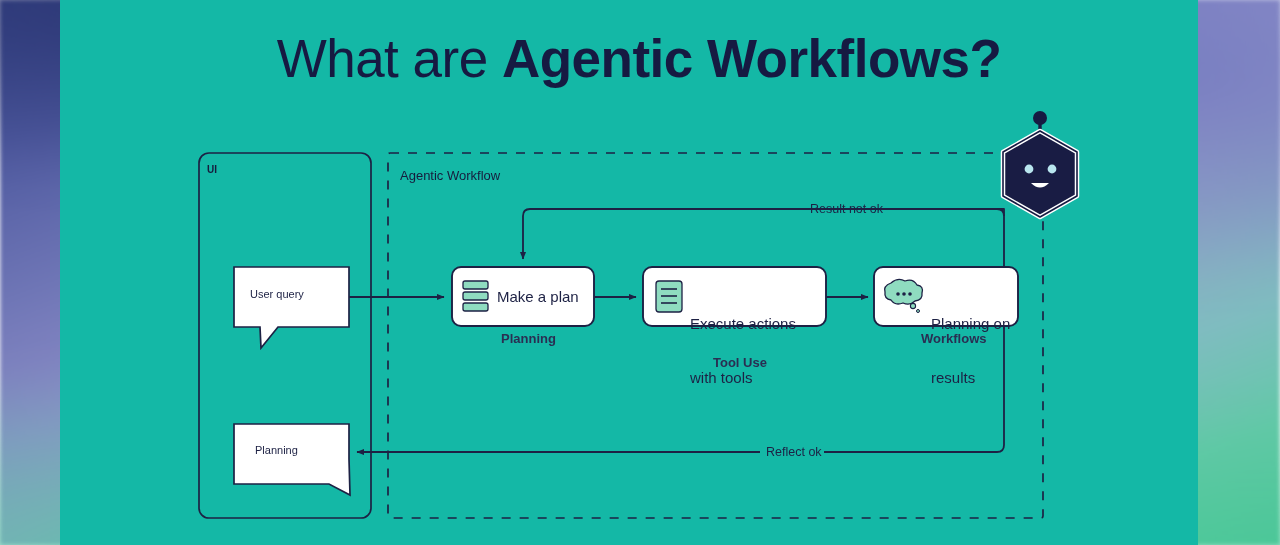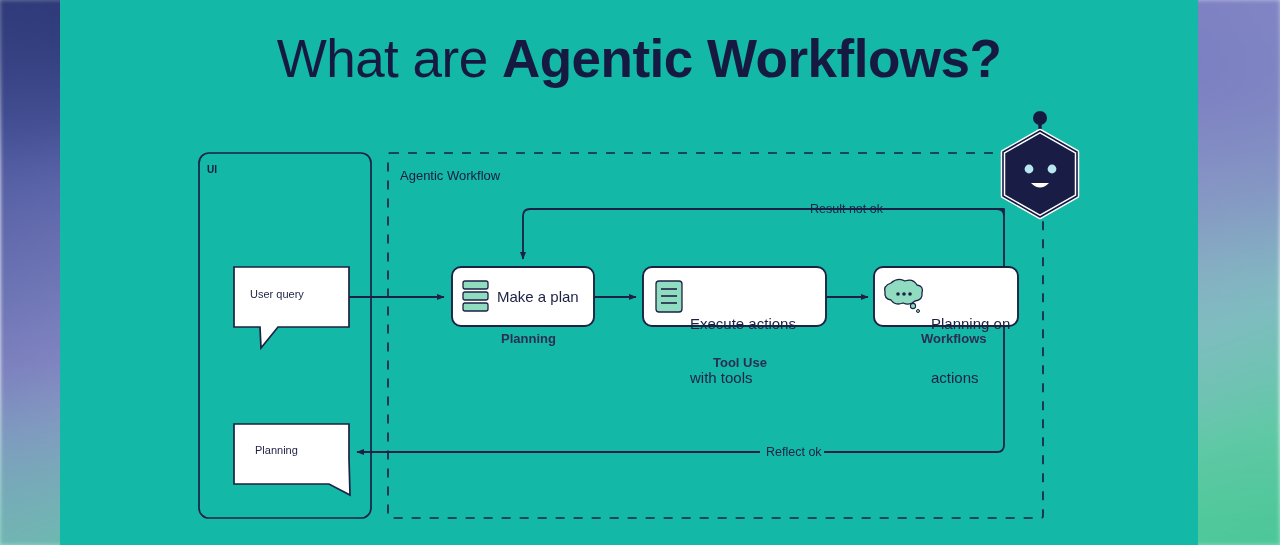--- a/index.html
+++ b/index.html
@@ -208,21 +208,21 @@
     <div class="lbl bubble-text lbl-userquery">User query</div>
     <div class="lbl bubble-text lbl-response">Planning</div>
 
     <div class="lbl node-text lbl-makeplan">Make a plan</div>
     <div class="lbl node-text lbl-execute">
       <div>Execute actions</div>
       <div>with tools</div>
     </div>
     <div class="lbl node-text lbl-reflect">
       <div>Planning on</div>
-      <div>actions</div>
+      <div>results</div>
     </div>
 
     <div class="lbl cap cap-planning">Planning</div>
     <div class="lbl cap cap-tooluse">Tool Use</div>
     <div class="lbl cap cap-reflection">Workflows</div>
 
     <div class="lbl edge-lbl lbl-notok">Result not ok</div>
     <div class="lbl edge-lbl lbl-ok">Reflect ok</div>
 
   </div>

